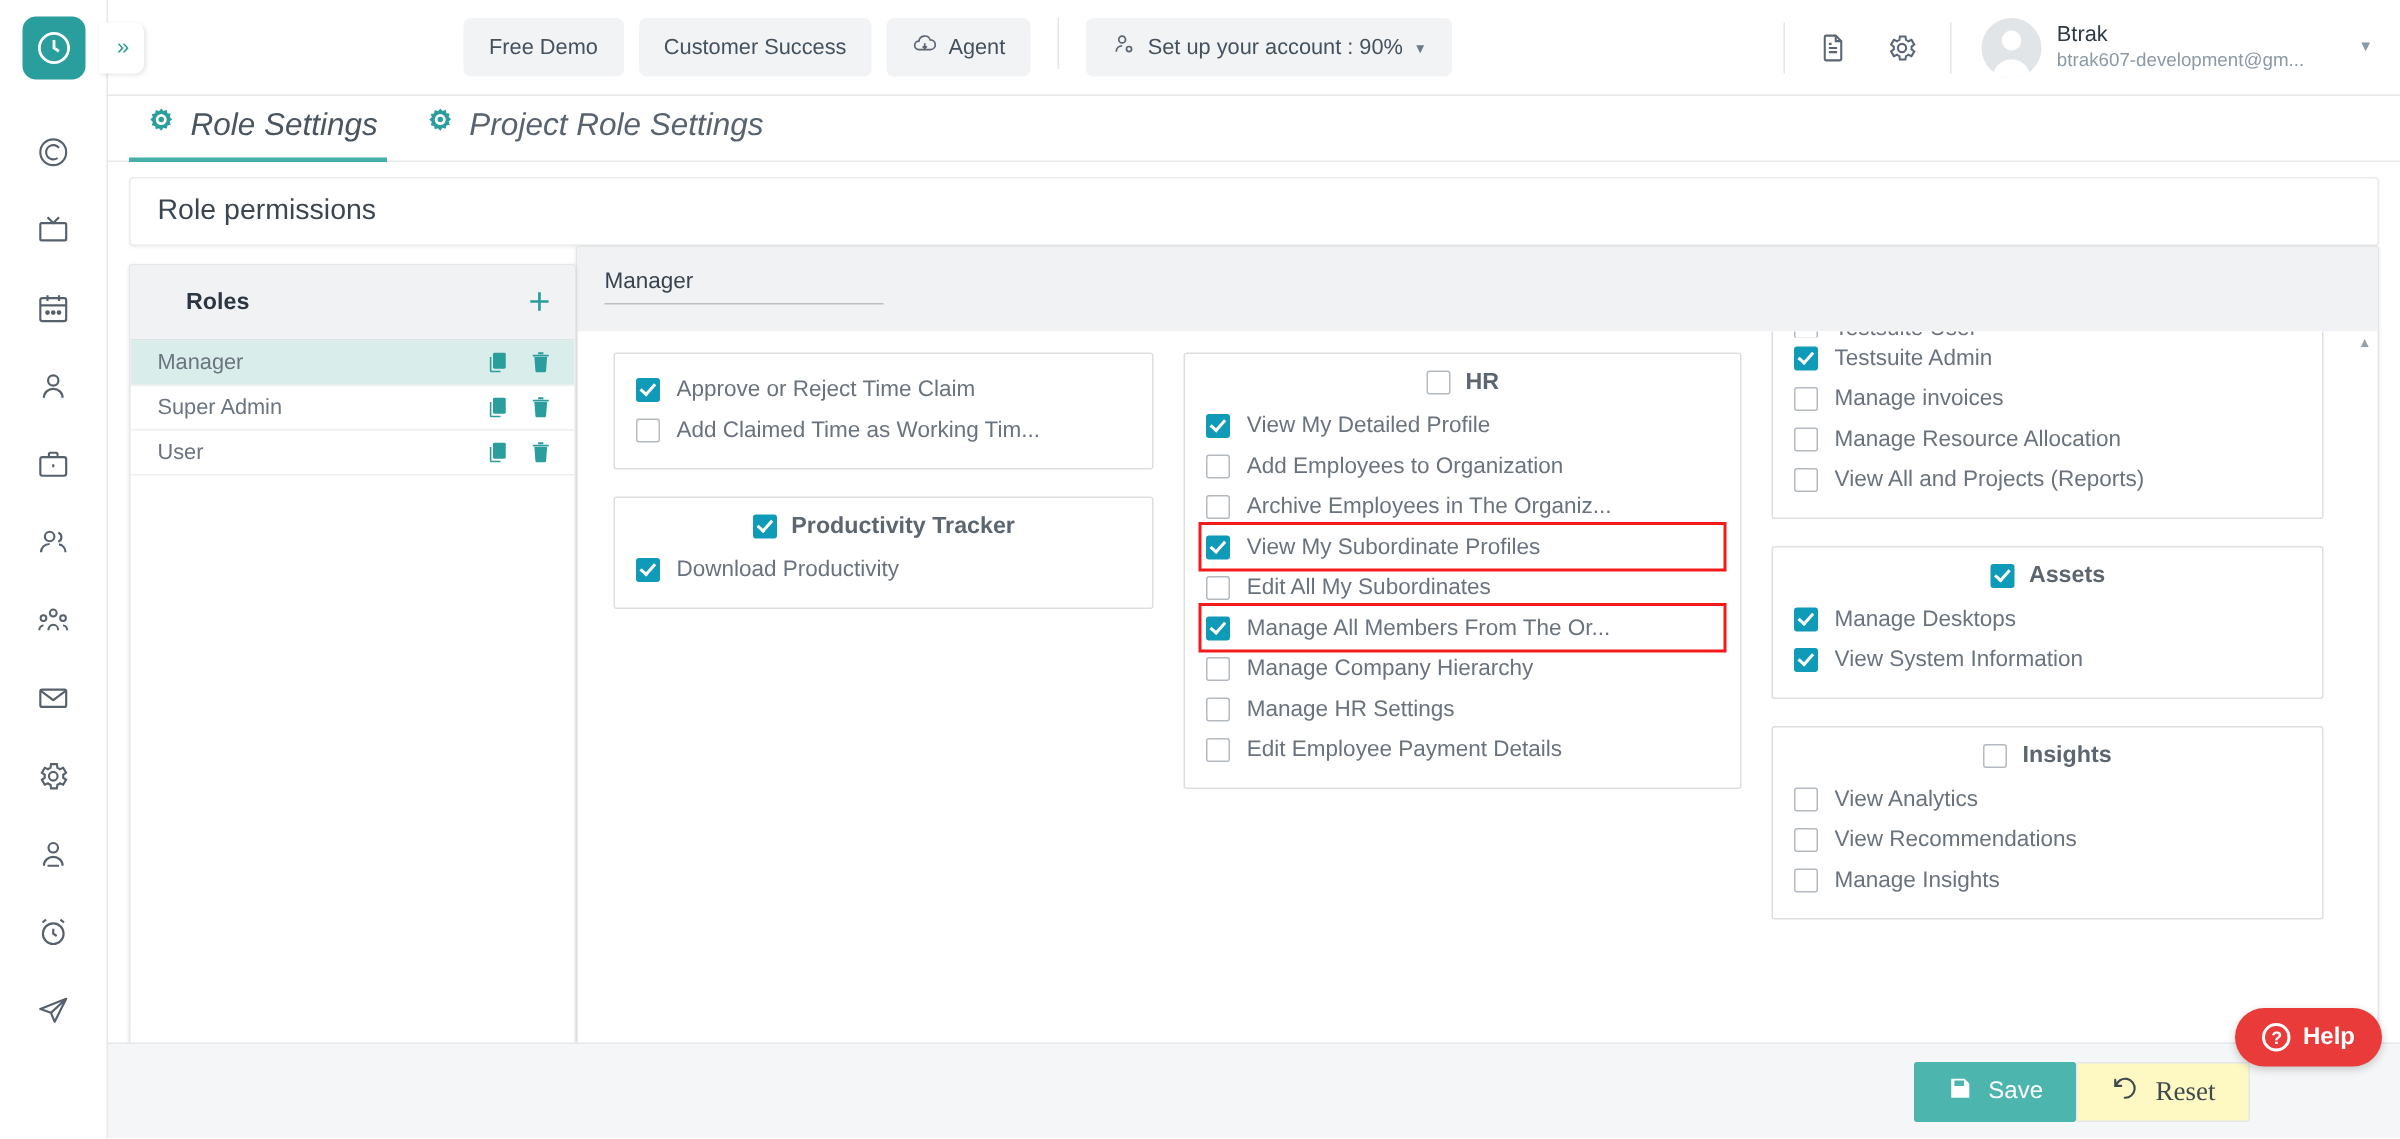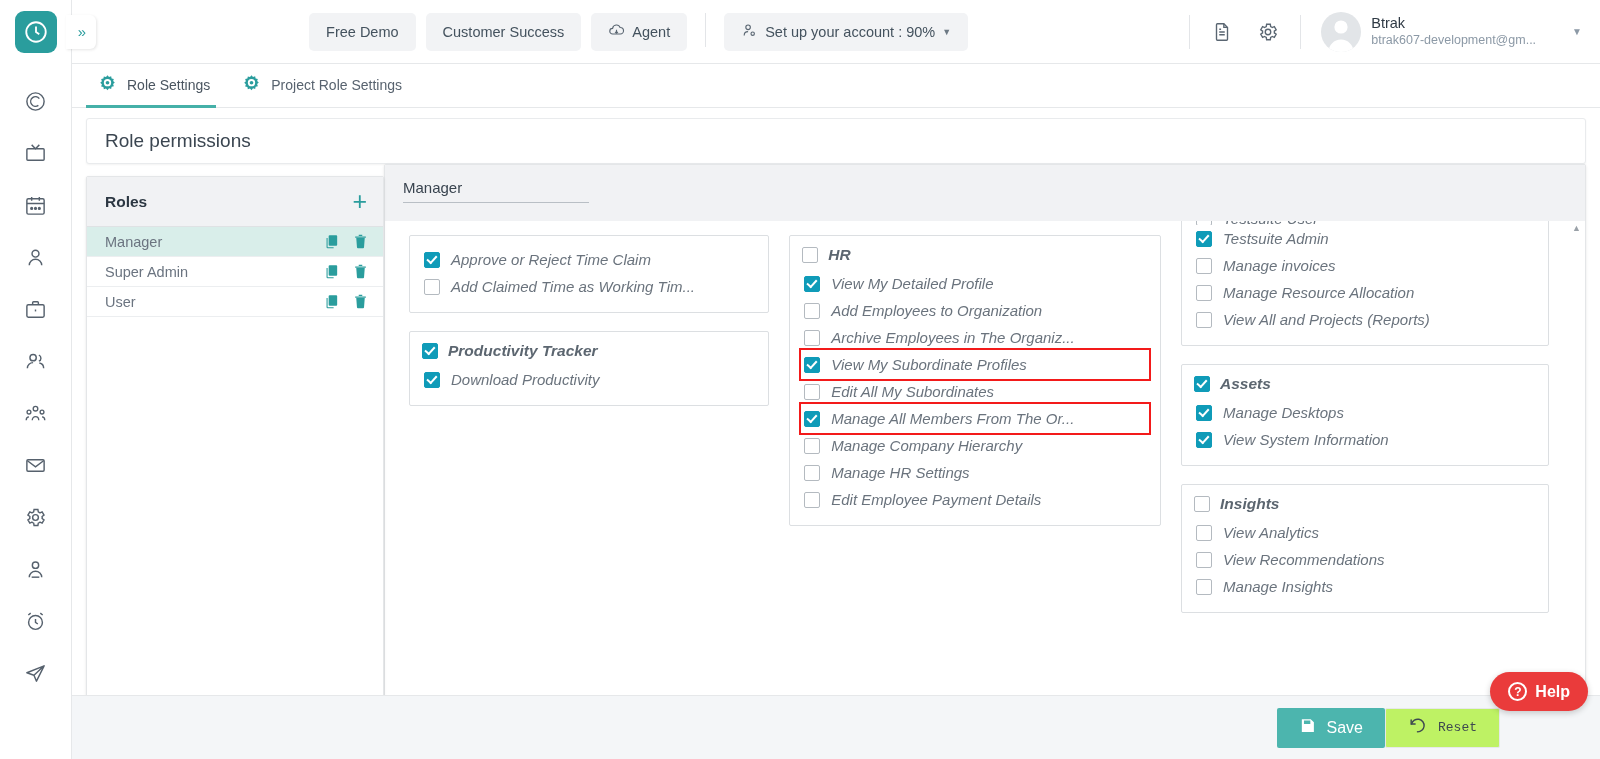--- a/index.html
+++ b/index.html
@@ -67,21 +67,21 @@
 
   
   .content { position: absolute; left: 72px; top: 64px; width: 1528px; height: 695px; background: #fff; }
 
   .tabs {
     height: 44px; display: flex; align-items: flex-end; gap: 0;
     border-bottom: 1px solid #e6e8ea; padding-left: 14px; background: #fff;
   }
   .tab {
     display: flex; align-items: center; gap: 10px; padding: 0 20px 11px 12px;
-    font-size: 14px; color: #58636f; cursor: pointer; position: relative;
+    font-size: 21px; color: #58636f; cursor: pointer; position: relative; font-style: italic;
   }
   .tab.active { color: #4a5560; }
   .tab.active::after {
     content: ""; position: absolute; left: 0; right: 14px; bottom: -1px; height: 3px; background: #45b0a8;
   }
 
   .title-card {
     margin: 10px 14px 0 14px; height: 46px; background: #fff;
     border: 1px solid #e9ebed; border-radius: 3px;
     display: flex; align-items: center; padding-left: 18px;
@@ -94,21 +94,21 @@
   
   .roles-panel {
     position: absolute; left: 0; top: 0; width: 298px; height: 526px;
     background: #fff; border: 1px solid #e4e6e8; border-radius: 2px;
     box-shadow: 0 1px 3px rgba(0,0,0,.10); overflow: hidden; z-index: 4;
   }
   .roles-head {
     height: 50px; background: #f1f2f4; border-bottom: 1px solid #dfe2e4;
     display: flex; align-items: center; justify-content: space-between; padding: 0 16px 0 18px;
   }
-  .roles-head b { font-size: 15.5px; color: #2c3742; }
+  .roles-head b { font-size: 15.5px; color: #2c3742; margin-left: 19px; }
   .plus { color: #2a9d9d; font-size: 25px; line-height: 1; cursor: pointer; font-weight: 300; }
   .role-row {
     height: 30px; display: flex; align-items: center; justify-content: space-between;
     padding: 0 14px 0 18px; border-bottom: 1px solid #eceef0; cursor: pointer;
   }
   .role-row.sel { background: #d9eeea; }
   .role-row span.rn { font-size: 14.5px; color: #6b7480; }
   .row-actions { display: flex; gap: 12px; align-items: center; }
   .act { color: #2a9d9d; cursor: pointer; display: flex; }
 
@@ -121,30 +121,30 @@
   .perm-head { height: 56px; background: #f1f2f4; padding: 14px 0 0 18px; }
   .role-input {
     width: 186px; font-size: 15px; color: #39444f; padding-bottom: 6px;
     border: none; border-bottom: 1px solid #b9bfc5; background: transparent; outline: none;
     font-family: "Liberation Sans", sans-serif;
   }
   .perm-body {
     position: relative; height: 482px; padding: 14px 26px 10px 14px;
     display: flex; gap: 0; overflow: hidden; background: #fff;
   }
-  .col { width: 392px; padding: 0 10px; display: flex; flex-direction: column; gap: 18px; font-style: italic; }
+  .col { width: 392px; padding: 0 10px; display: flex; flex-direction: column; gap: 18px; }
   .col.c1 { margin-top: 0; }
   .col.c2 { width: 404px; }
   .col.c3 { width: 400px; margin-top: -35px; }
 
   .group {
     border: 1px solid #dcdfe2; border-radius: 2px; padding: 10px 12px 12px 12px; background: #fff;
   }
   .g-title {
-    display: flex; align-items: center; justify-content: flex-start; gap: 10px;
+    display: flex; align-items: center; justify-content: center; gap: 10px;
     font-size: 15.5px; font-weight: bold; color: #5c6670; margin-bottom: 6px;
   }
   .opt {
     display: flex; align-items: center; gap: 11px; padding: 5px 2px; cursor: pointer;
     font-size: 15px; color: #6a737d; white-space: nowrap;
   }
   .opt.hl { outline: 2.5px solid #f31a1a; outline-offset: 1px; position: relative; z-index: 2; }
   .cb {
     width: 16px; height: 16px; border-radius: 2px; flex: 0 0 16px;
     border: 1.5px solid #b4bac0; background: #fff; display: flex;
@@ -175,23 +175,23 @@
     background: #f4f6f8; border-top: 1px solid #e6e8ea;
     display: flex; align-items: center; justify-content: flex-end;
     padding-right: 100px; gap: 0; z-index: 10;
   }
   .btn-save {
     background: #4cb5ae; color: #fff; border: none; border-radius: 2px;
     height: 40px; padding: 0 22px; font-size: 16px; display: flex; align-items: center; gap: 11px;
     cursor: pointer; font-family: "Liberation Sans", sans-serif;
   }
   .btn-reset {
-    background: #bef264; color: #3e4950; border: 1px solid #e6e8ea; border-radius: 2px;
-    height: 40px; padding: 0 22px; font-size: 13px; display: flex; align-items: center; gap: 11px;
-    cursor: pointer; font-family: Liberation Mono, monospace;
+    background: #fef9c3; color: #3e4950; border: 1px solid #e6e8ea; border-radius: 2px;
+    height: 40px; padding: 0 22px; font-size: 18px; display: flex; align-items: center; gap: 11px;
+    cursor: pointer; font-family: Liberation Serif, serif;
   }
   .help-btn {
     position: absolute; right: 12px; top: 672px; background: #ea3b3b; color: #fff;
     border-radius: 20px; height: 39px; padding: 0 18px; display: flex; align-items: center;
     gap: 8px; font-size: 16px; font-weight: bold; cursor: pointer; z-index: 30;
     box-shadow: 0 2px 6px rgba(0,0,0,.2);
   }
   .help-ring {
     width: 19px; height: 19px; border: 2px solid #fff; border-radius: 50%;
     display:flex; align-items:center; justify-content:center; font-size: 12px; font-weight: bold;

